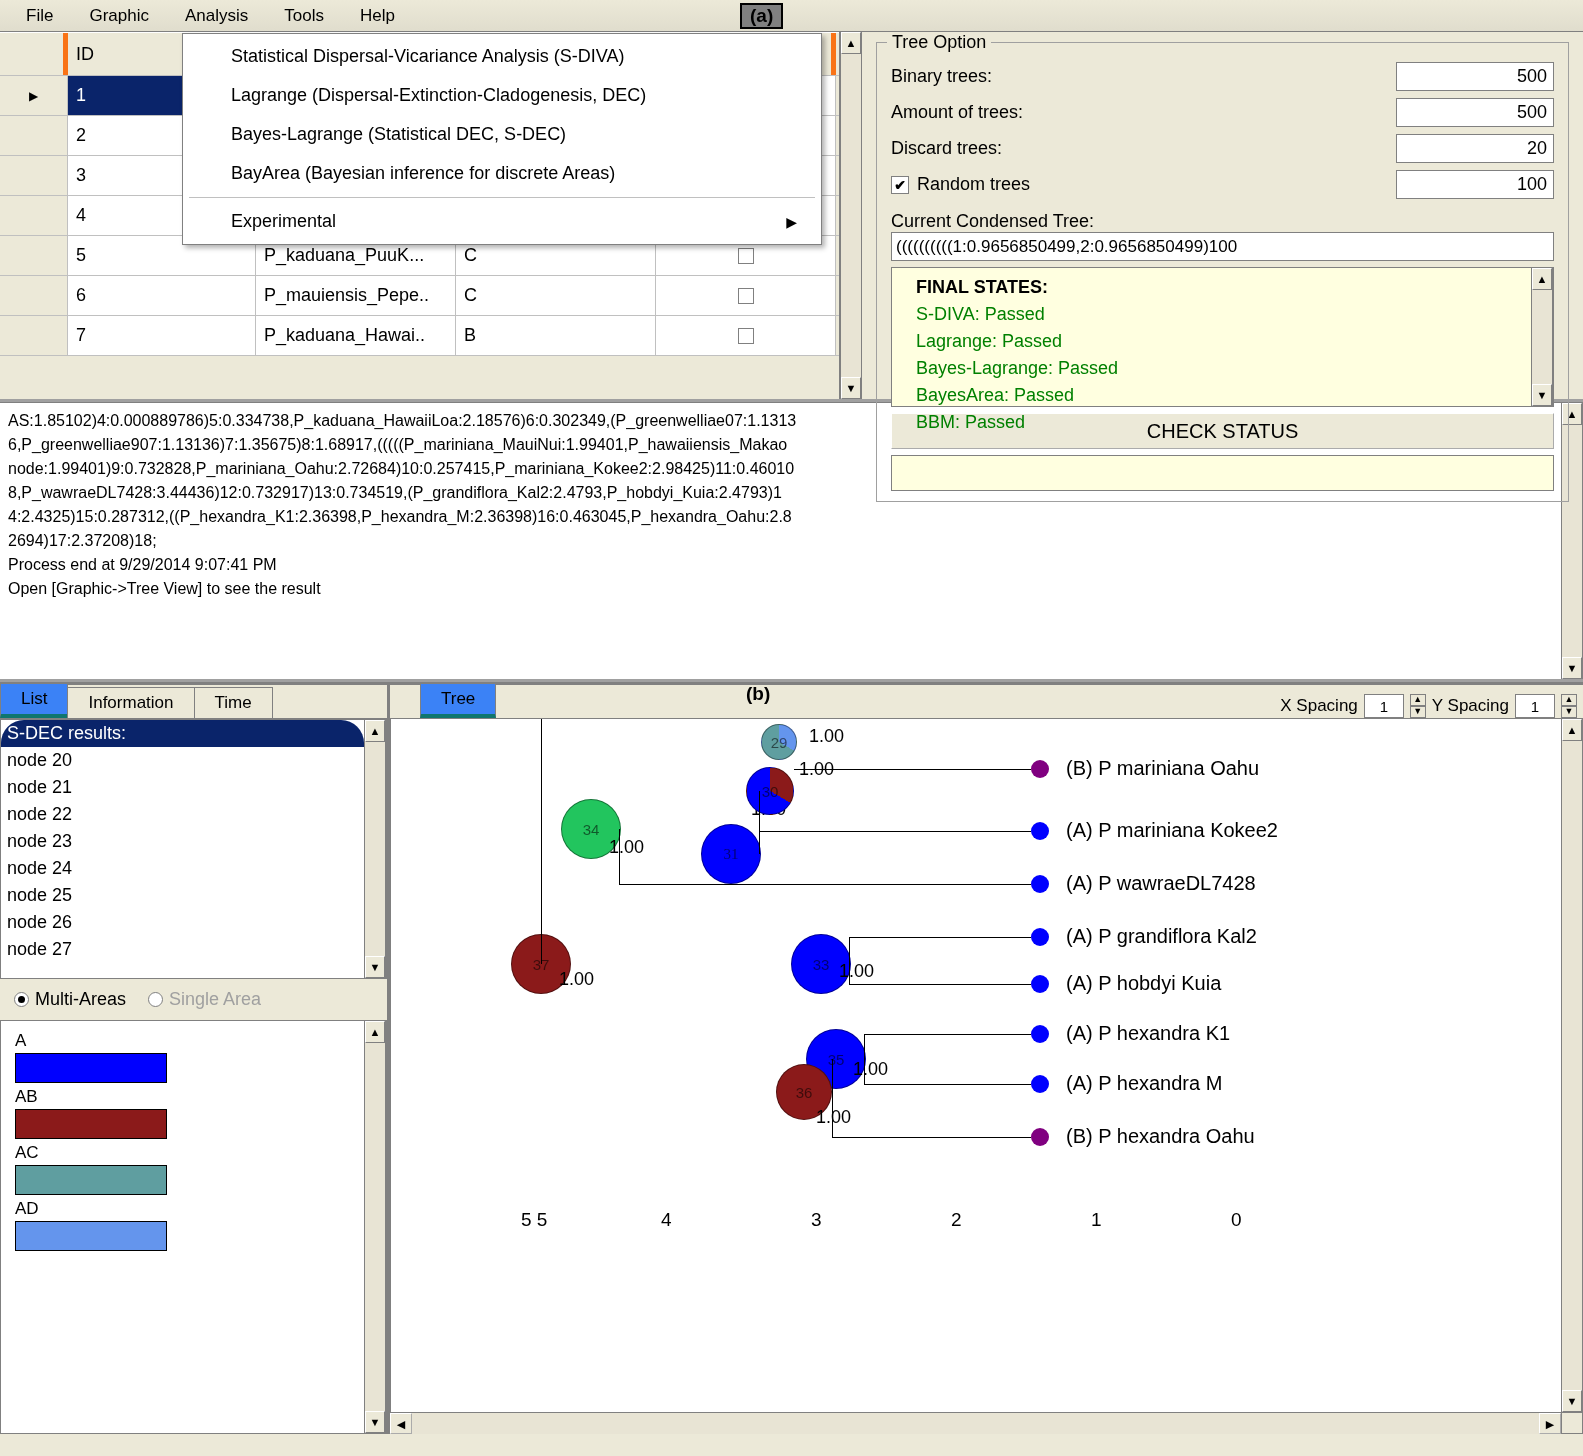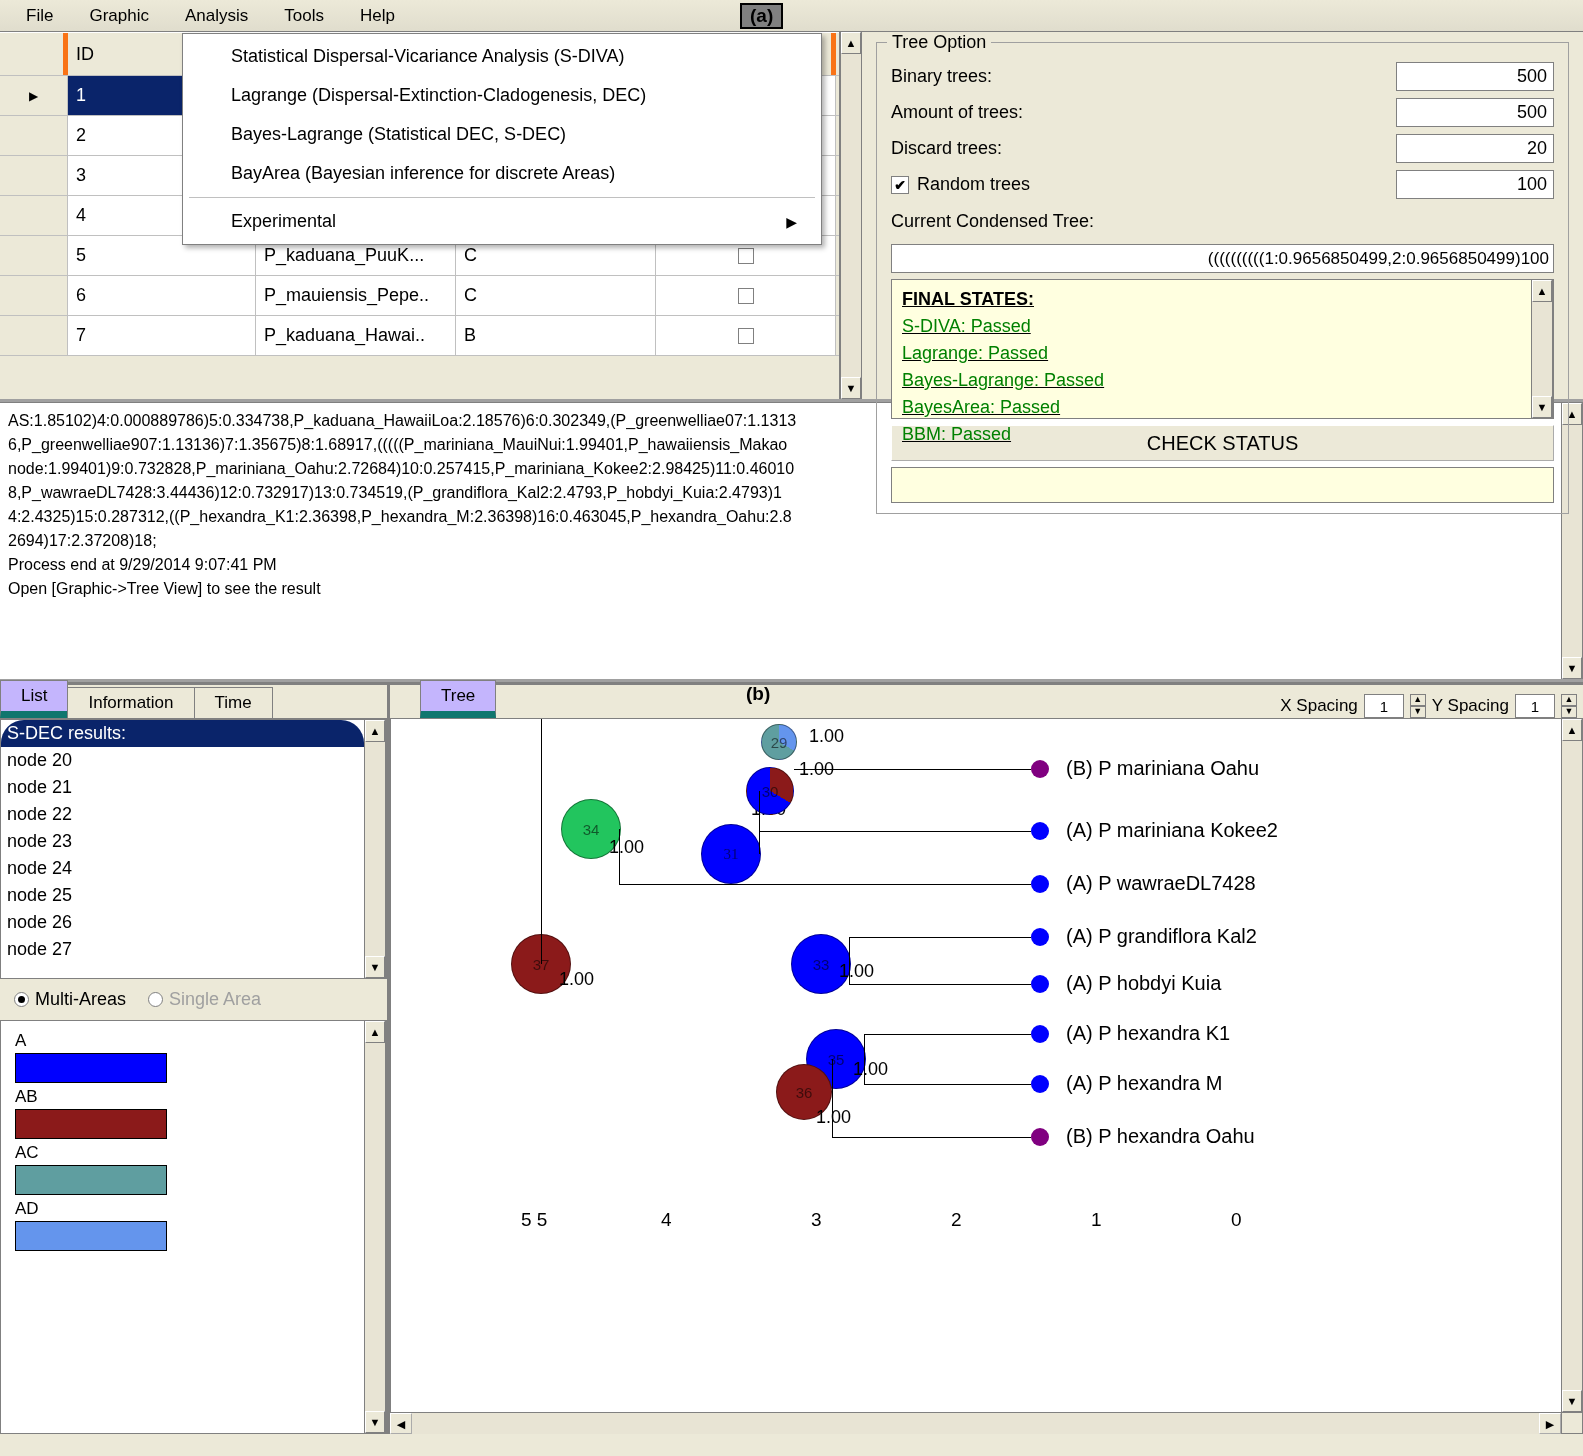--- a/index.html
+++ b/index.html
@@ -119,31 +119,31 @@
     font-size:18px;
   }
   .opt-row{display:flex;align-items:center;justify-content:space-between;margin:7px 0;}
   .opt-row label{font-size:18px;}
   .opt-row input[type=text]{width:158px;height:29px;border:1px solid #808080;background:#fff;text-align:right;padding:0 6px;font-size:18px;}
   .opt-chk{display:flex;align-items:center;gap:8px;}
   .opt-chk .cb{width:18px;height:18px;border:1px solid #808080;background:#fff;display:flex;align-items:center;justify-content:center;font-size:14px;font-weight:bold;}
 
   .condensed-row{margin-top:12px;}
   .condensed-row label{font-size:18px;}
-  .condensed-row input{width:100%;height:29px;border:1px solid #808080;background:#fff;font-size:17px;padding:0 4px;overflow:hidden;white-space:nowrap;margin-top:12px;text-align:right;}
+  .condensed-row input{width:100%;height:29px;border:1px solid #808080;background:#fff;font-size:17px;padding:0 4px;overflow:hidden;white-space:nowrap;margin-top:0;}
 
   .status-box{
     margin-top:6px;
     background:#ffffe0;
     border:1px solid #808080;
     height:140px;
     position:relative;
     display:flex;
   }
-  .status-box .sb-content{flex:1;padding:6px 10px;font-size:18px;line-height:1.5;text-decoration:underline;}
+  .status-box .sb-content{flex:1;padding:6px 24px;font-size:18px;line-height:1.5;}
   .sb-title{font-weight:bold;color:#000;}
   .sb-line{color:#008000;}
   .check-btn{
     margin-top:6px;width:100%;height:36px;border:1px outset #fff;background:#ece9d8;font-size:20px;
   }
   .yellow-strip{margin-top:6px;height:36px;background:#ffffe0;border:1px solid #808080;}
 
   .log-area{
     background:#fff;
     border-top:1px solid #808080;
@@ -183,21 +183,21 @@
     align-items:flex-end;
   }
   .tab{
     padding:5px 20px;
     border:1px solid #808080;
     border-bottom:none;
     background:#ece9d8;
     font-size:17px;
     margin-right:-1px;
   }
-  .tab.active{background:#c4b5fd;border-bottom:7px solid #0f766e;}
+  .tab.active{background:#3b82f6;border-bottom:4px solid #0f766e;}
   .listbox{
     background:#fff;
     border:1px solid #808080;
     margin:0;
     height:260px;
     display:flex;
   }
   .listbox .lb-inner{flex:1;overflow:hidden;font-size:18px;line-height:1.5;border-radius:23px;}
   .listbox .lb-inner div{padding:0 6px;}
   .lb-sel{background:#0a246a;color:#fff;}

